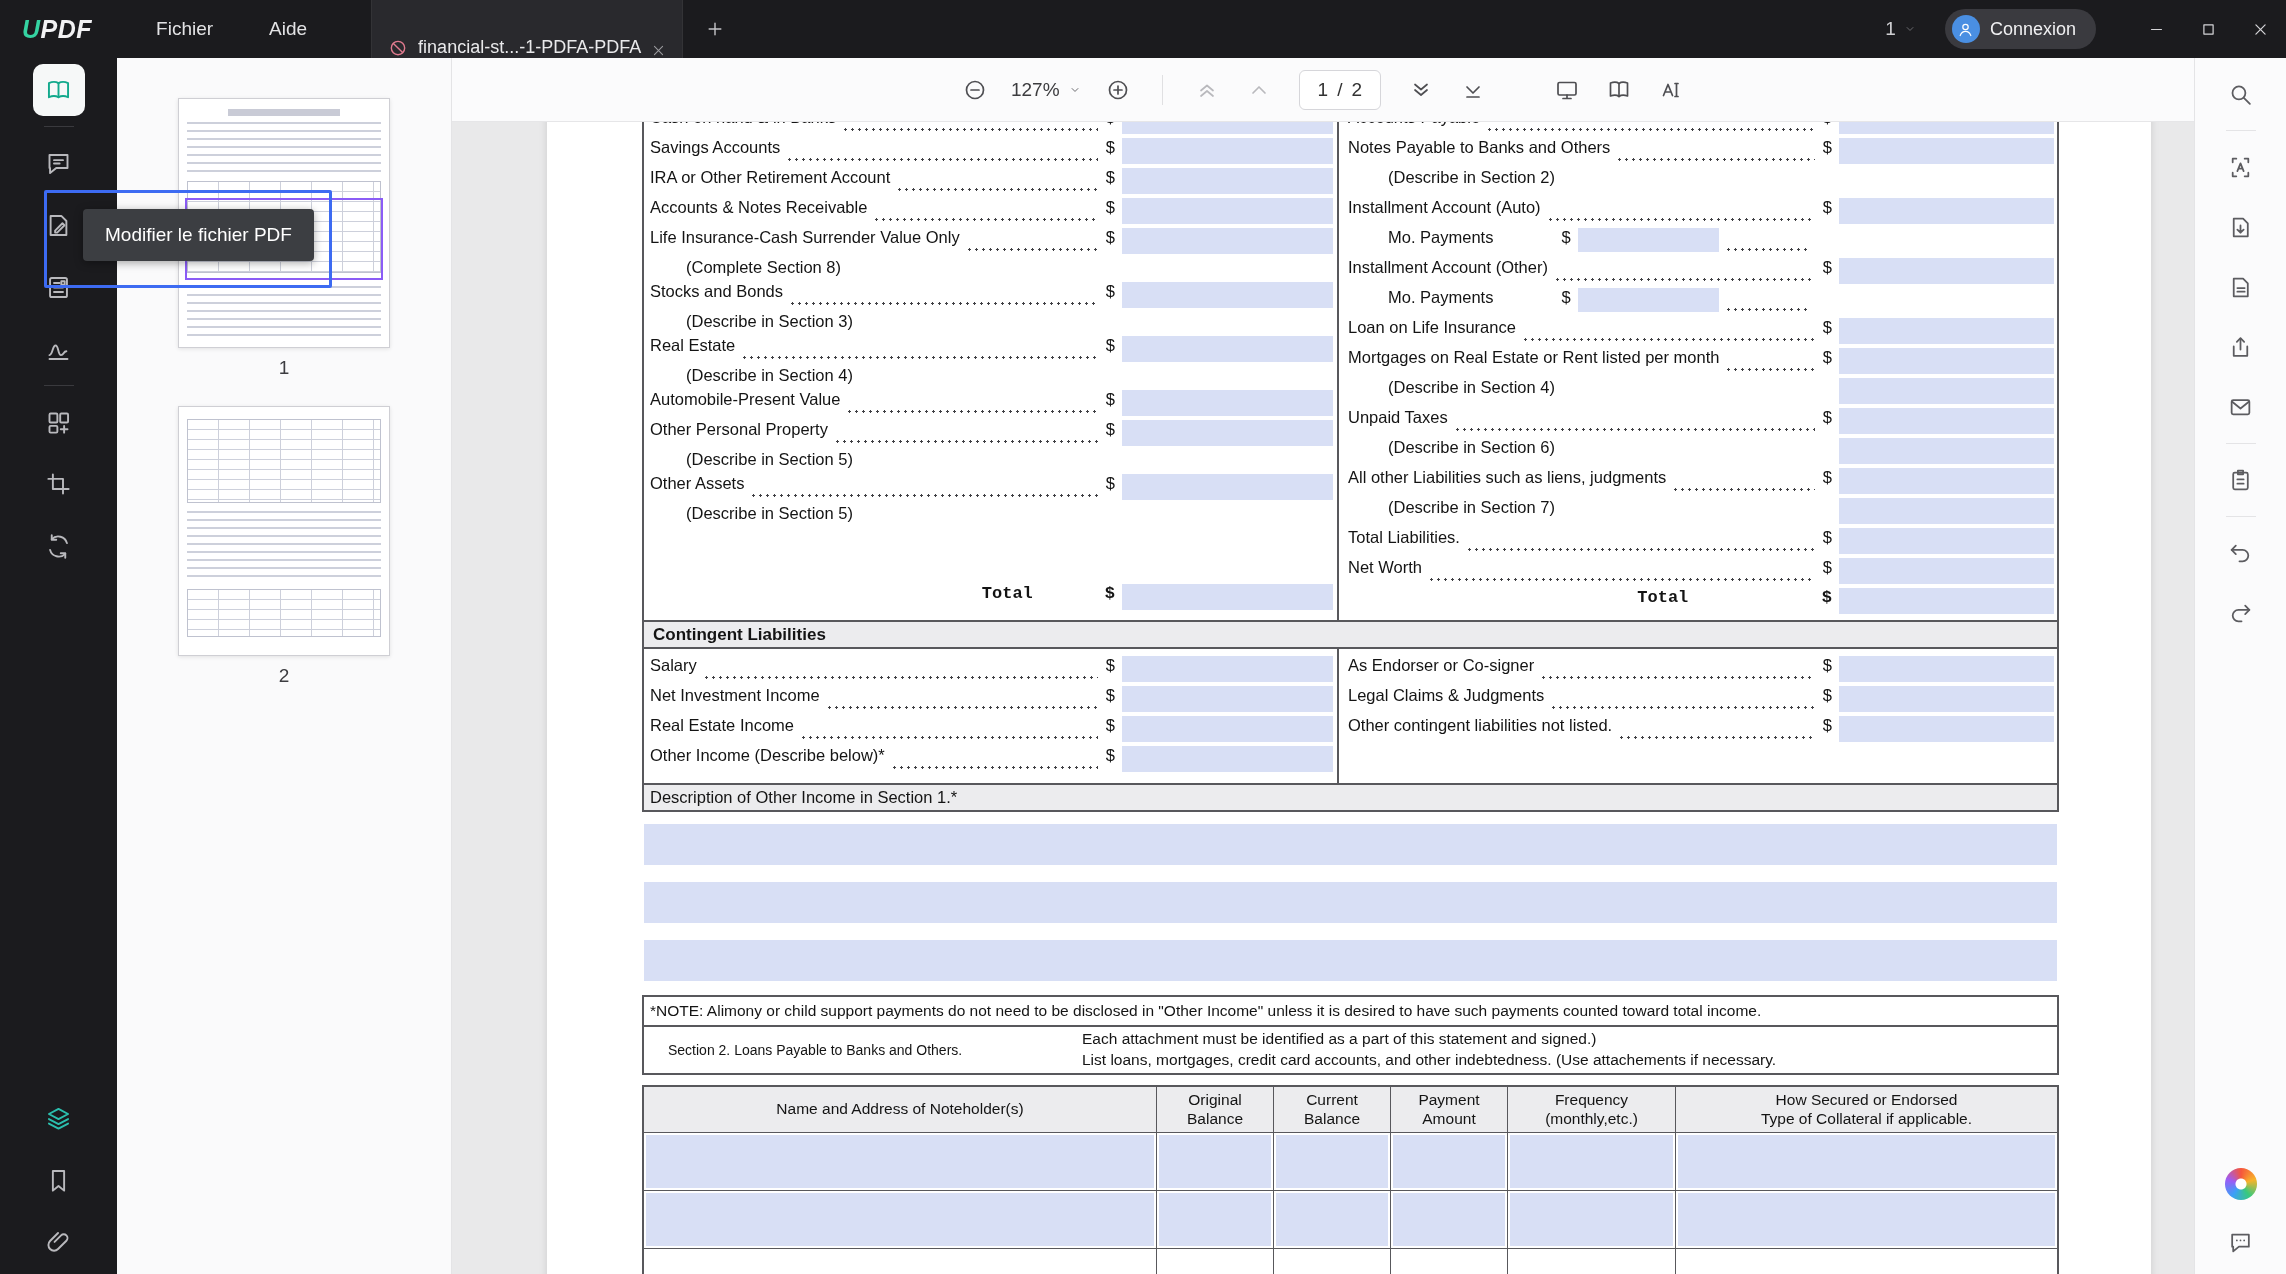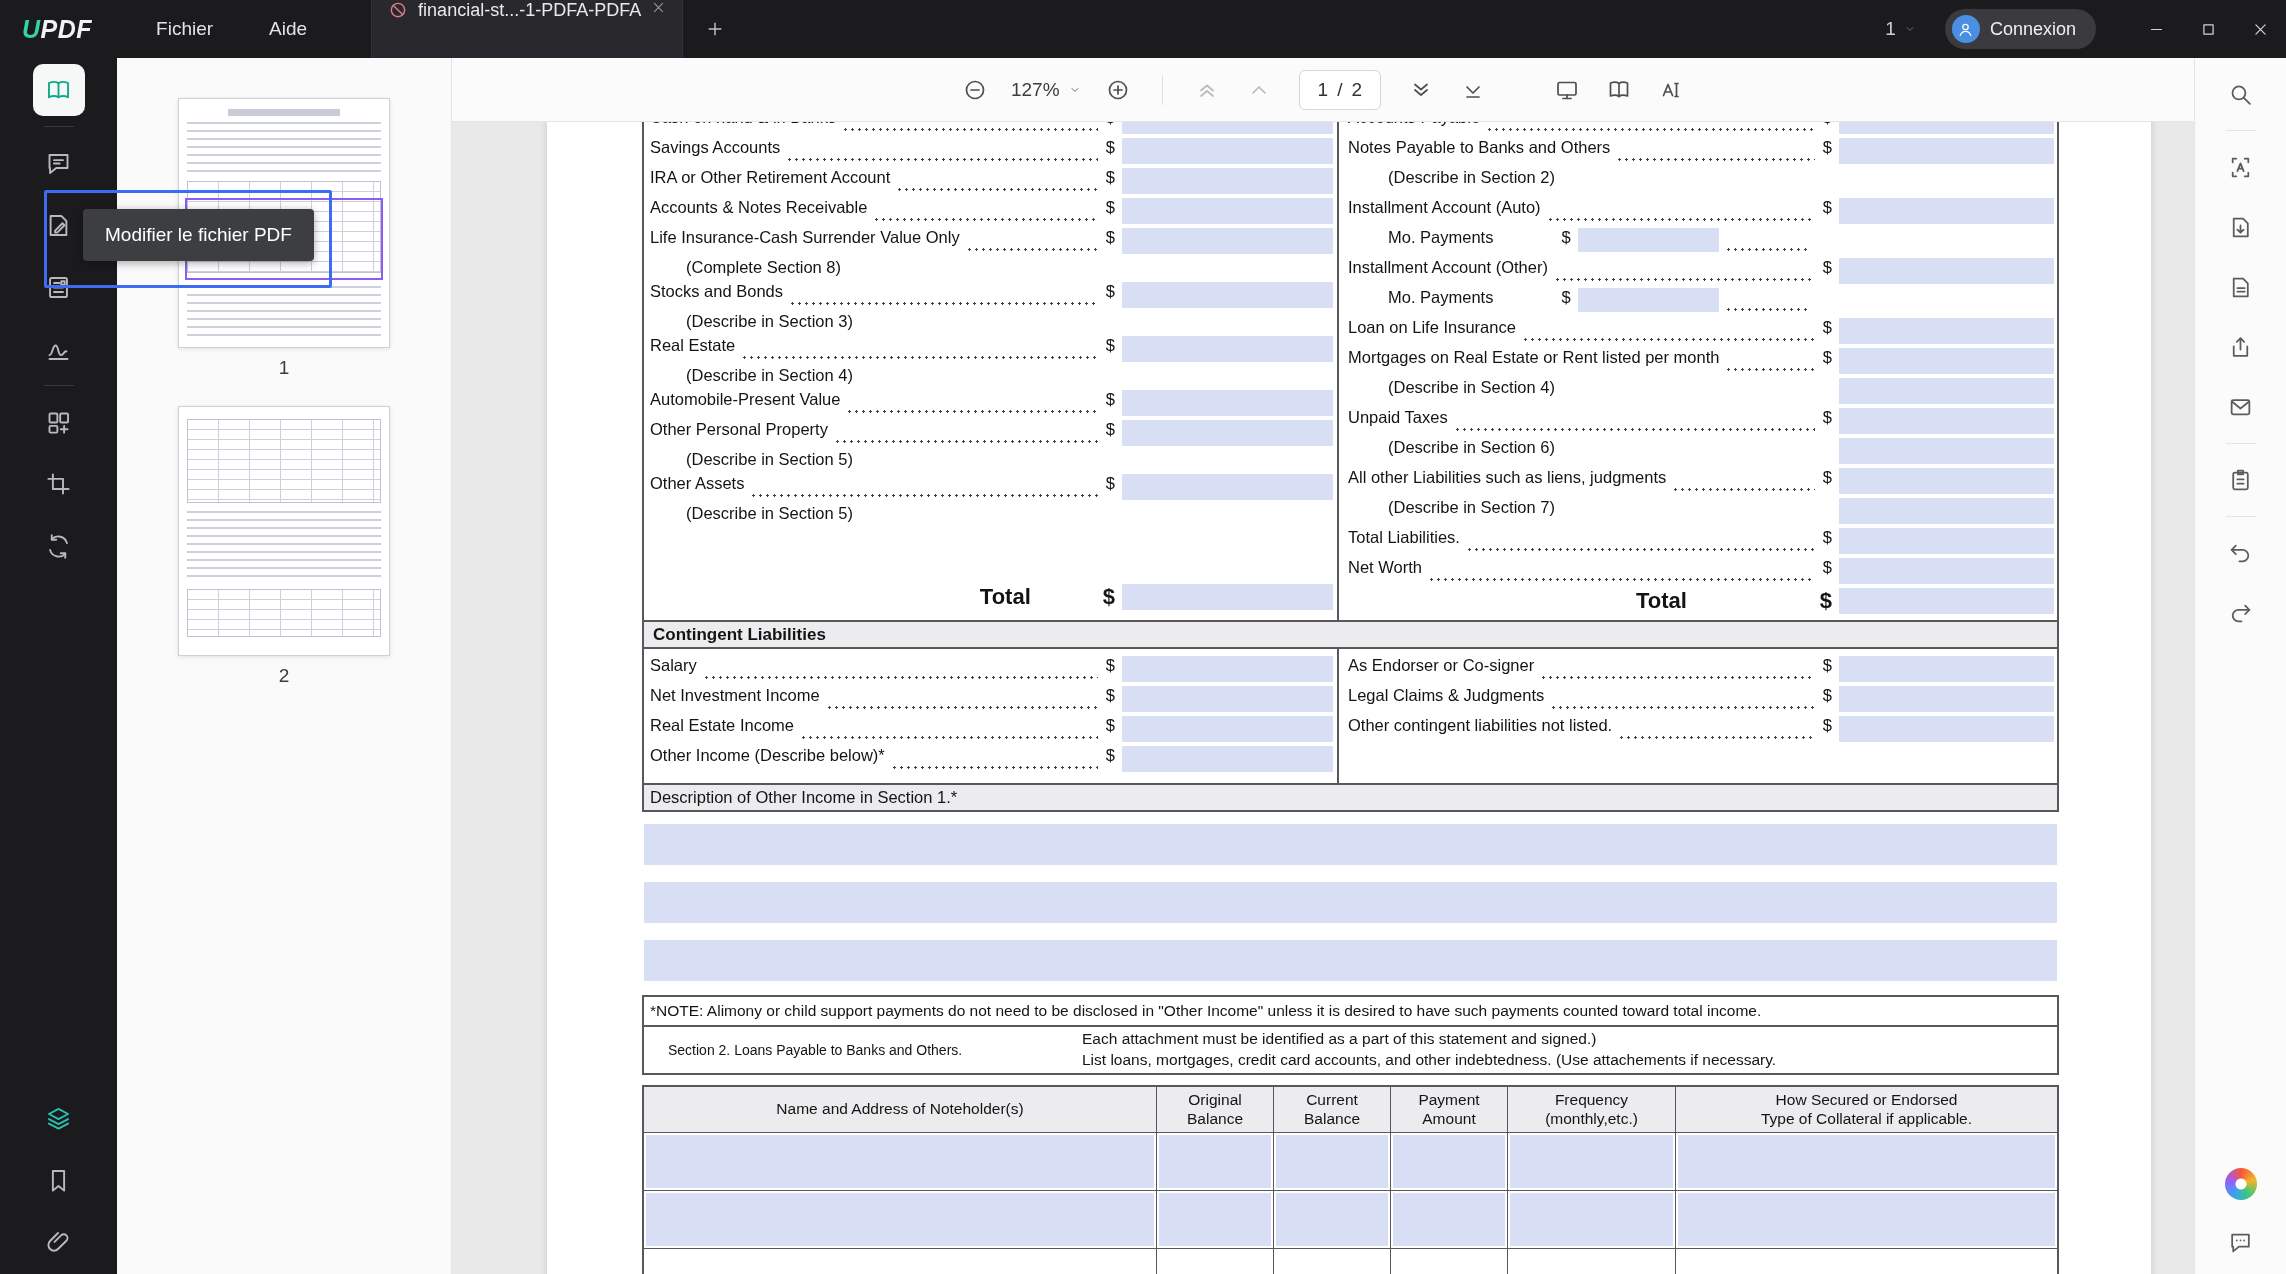--- a/index.html
+++ b/index.html
@@ -7,21 +7,21 @@
     font-family:"Liberation Sans", sans-serif; background:#e9e9ea; }
   .app { width:2286px; height:1274px; display:flex; flex-direction:column; position:relative; }
 
   
   .titlebar { height:58px; background:var(--titlebar-bg,#1b1b1e); display:flex; align-items:center; color:#d9d9dc; flex:0 0 auto; }
   .logo { font-size:25px; font-weight:bold; font-style:italic; margin:0 36px 0 22px; letter-spacing:.5px; }
   .logo .u { color:#35d3a2; }
   .logo .rest { color:#f2f2f4; }
   .menus { display:flex; }
   .menu { font-size:19px; color:#e3e3e5; padding:0 28px; line-height:58px; cursor:default; }
-  .tab { margin-left:36px; height:58px; display:flex; align-items:flex-start; gap:10px; background:#29292d;
+  .tab { margin-left:36px; height:58px; display:flex; align-items:flex-end; gap:10px; background:#29292d;
          padding:0 16px; border-left:1px solid #333336; border-right:1px solid #333336; }
   .tab-title { font-size:18px; color:#e9e9eb; white-space:nowrap; }
   .tabic .ic { width:20px; height:20px; color:#e07a8e; }
   .tab-close .ic { width:15px; height:15px; color:#9a9a9e; }
   .tab-add { width:44px; height:44px; display:flex; align-items:center; justify-content:center; margin-left:10px; color:#c4c4c8; }
   .tab-add .ic { width:20px; height:20px; }
   .tb-spacer { flex:1; }
   .tab-count { display:flex; align-items:center; gap:7px; font-size:19px; color:#cfcfd2; margin-right:28px; }
   .tab-count .ic { width:14px; height:14px; }
   .connexion { display:flex; align-items:center; gap:10px; background:#3a3a3f; border-radius:20px; height:40px;
@@ -111,21 +111,21 @@
             background-image:radial-gradient(circle,#3f3f43 1.2px,transparent 1.3px);
             background-size:7px 3px; background-repeat:repeat-x; }
   .fdollar { margin:0 7px 0 2px; }
   .ffield { height:26px; background:var(--field-blue,#d8dff5); flex:0 0 auto; }
   .colA .ffield { width:211px; }
   .colB .ffield { width:215px; }
   .ffield.small { width:141px !important; height:24px; }
   .fspacer { flex:1; }
   .midgap { width:66px; flex:0 0 auto; }
   .rspace { width:239px; flex:0 0 auto; }
-  .frow.total { font-weight:bold; font-size:22px; }
+  .frow.total { font-weight:bold; font-size:17px;font-family:Liberation Mono, monospace; }
   .colA .frow.total { margin-top:auto; margin-bottom:6px; }
   .colA .sp-a { flex:1; }
   .colA .sp-b { flex:0 0 70px; }
   .colB .sp-a { flex:2.2; }
   .colB .sp-b { flex:1; }
 
   .band { display:flex; align-items:center; height:29px; background:var(--header-band,#ececee);
           border:2px solid var(--border-dark,#58585c); font-weight:bold; font-size:17px; }
   .bandA { width:695px; height:100%; display:flex; align-items:center; padding-left:6px;
            border-right:2px solid var(--border-dark,#58585c); }

